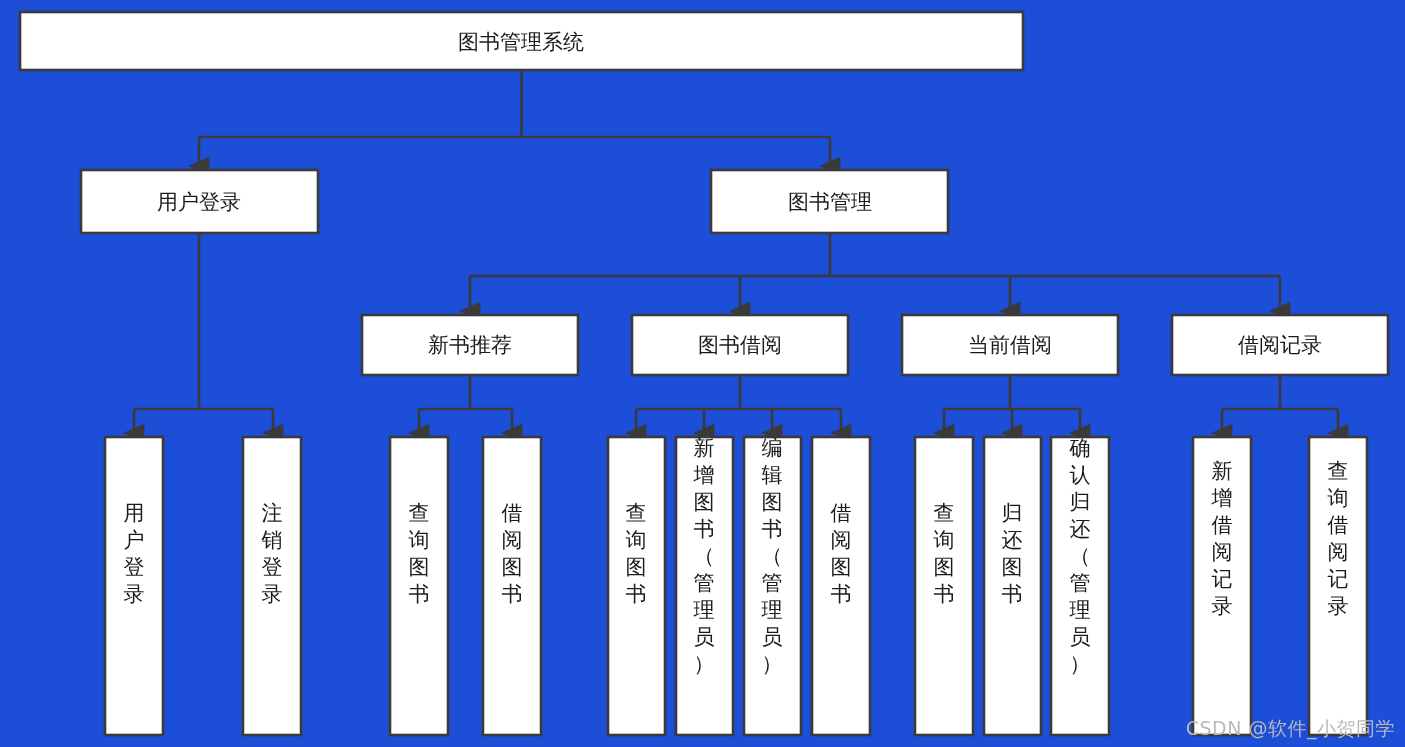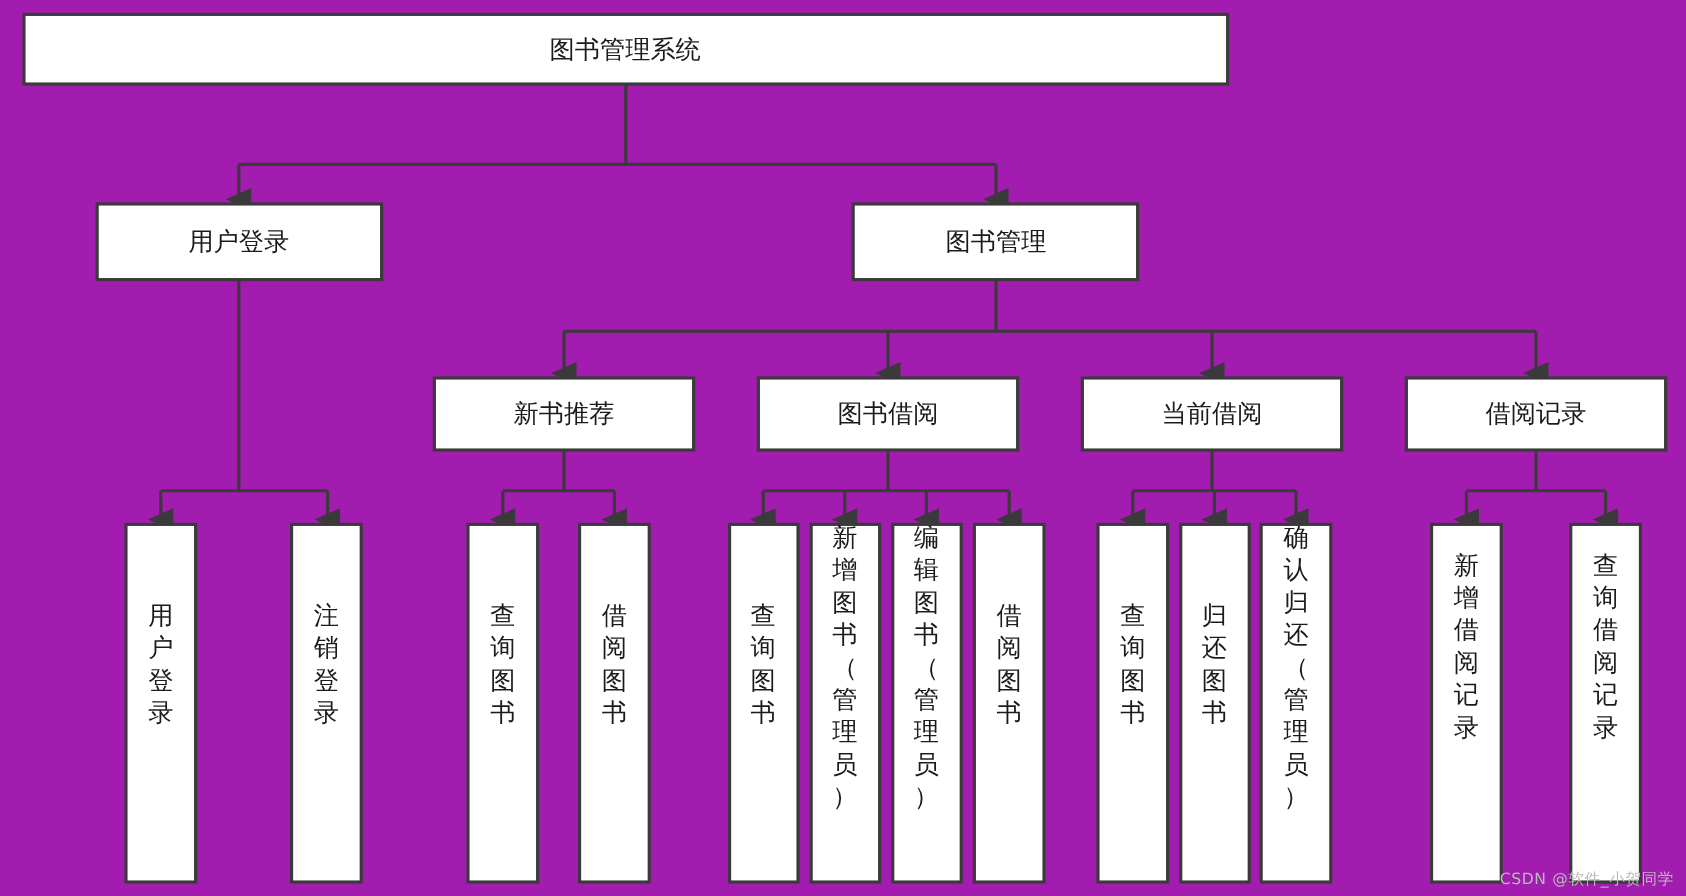--- a/index.html
+++ b/index.html
@@ -10,21 +10,21 @@
   body {
     width: 1405px;
     height: 747px;
     font-family: "DejaVu Sans", "Liberation Sans", sans-serif;
     overflow: hidden;
   }
   #diagram-root {
     position: relative;
     width: 1405px;
     height: 747px;
-    background: #a21caf;
+    background: #1d4ed8;
   }
   svg#flow-svg {
     position: absolute;
     left: 0;
     top: 0;
     width: 1405px;
     height: 747px;
   }
   .node-box {
     fill: #ffffff;
@@ -48,21 +48,21 @@
     font-family: "DejaVu Sans", "Liberation Sans", sans-serif;
     fill: #1b1b1b;
     font-size: 21px;
     text-anchor: middle;
   }
   .watermark {
     position: absolute;
     right: 10px;
     bottom: 5px;
     font-family: "DejaVu Sans", "Liberation Sans", sans-serif;
-    font-size: 13px;
+    font-size: 19px;
     color: #b9b9b9;
     white-space: nowrap;
     letter-spacing: 0.5px;
   }
 </style>
 </head>
 <body>
 
 <div id="diagram-root">
 

